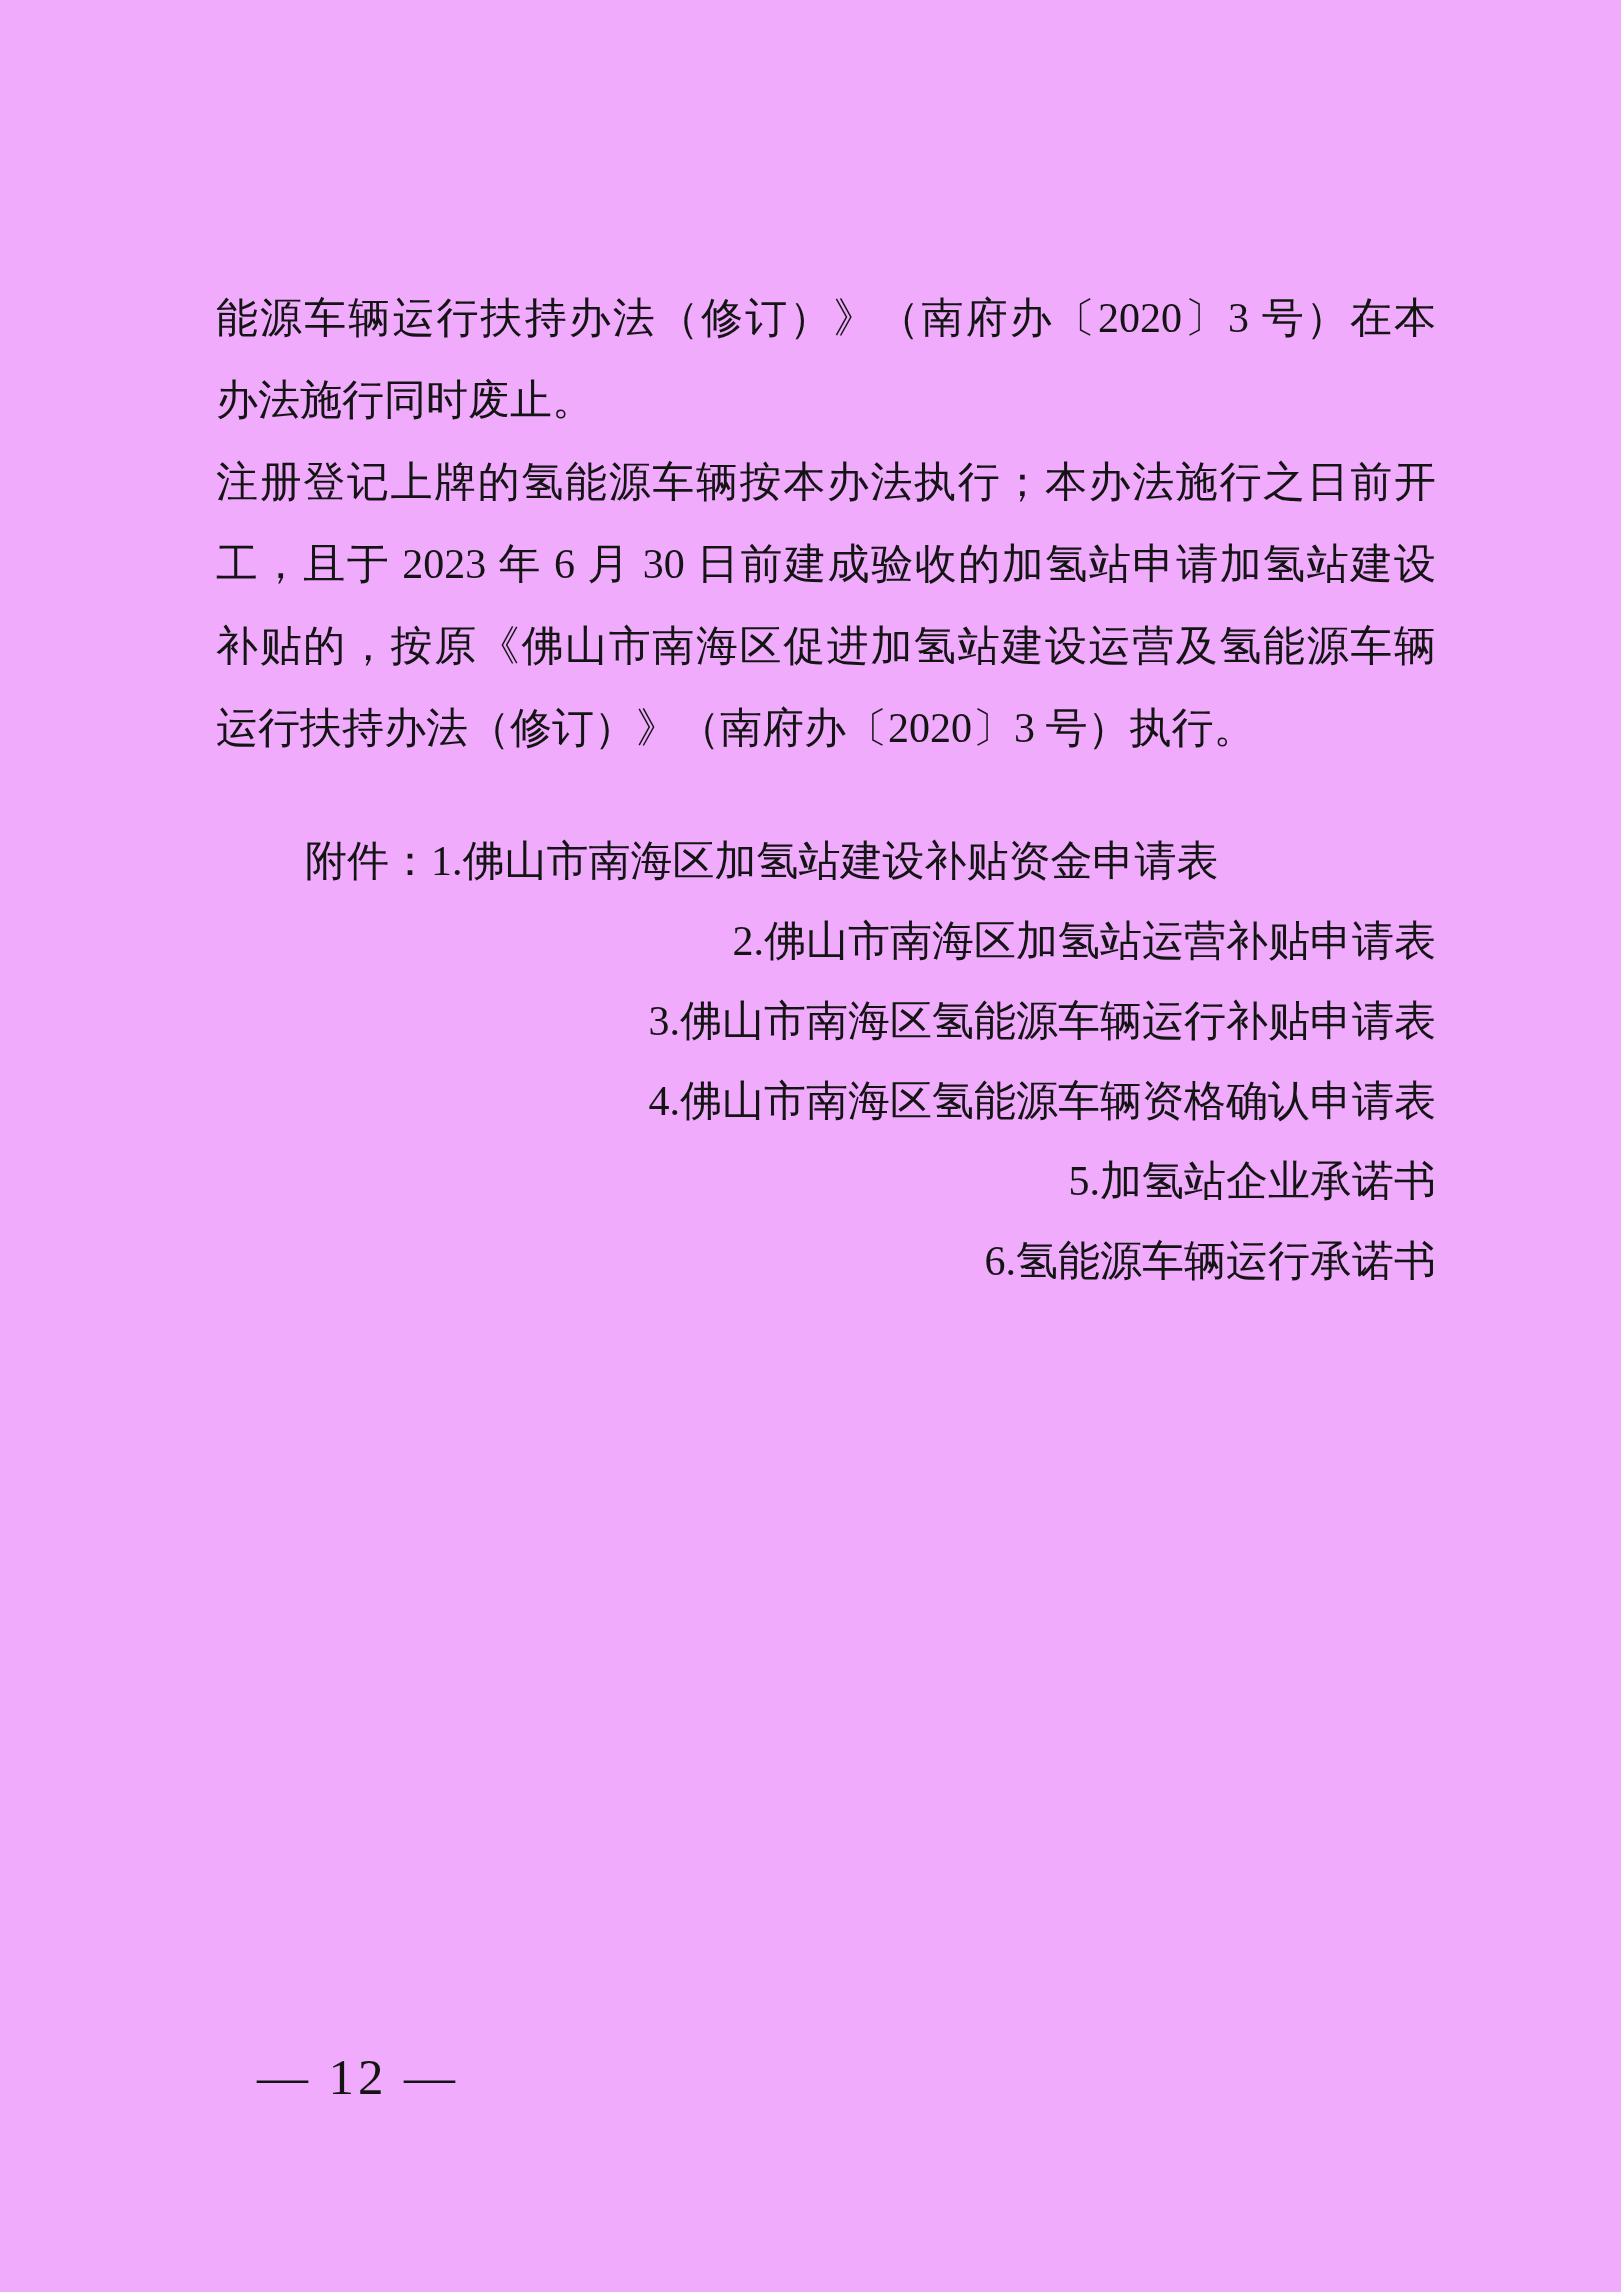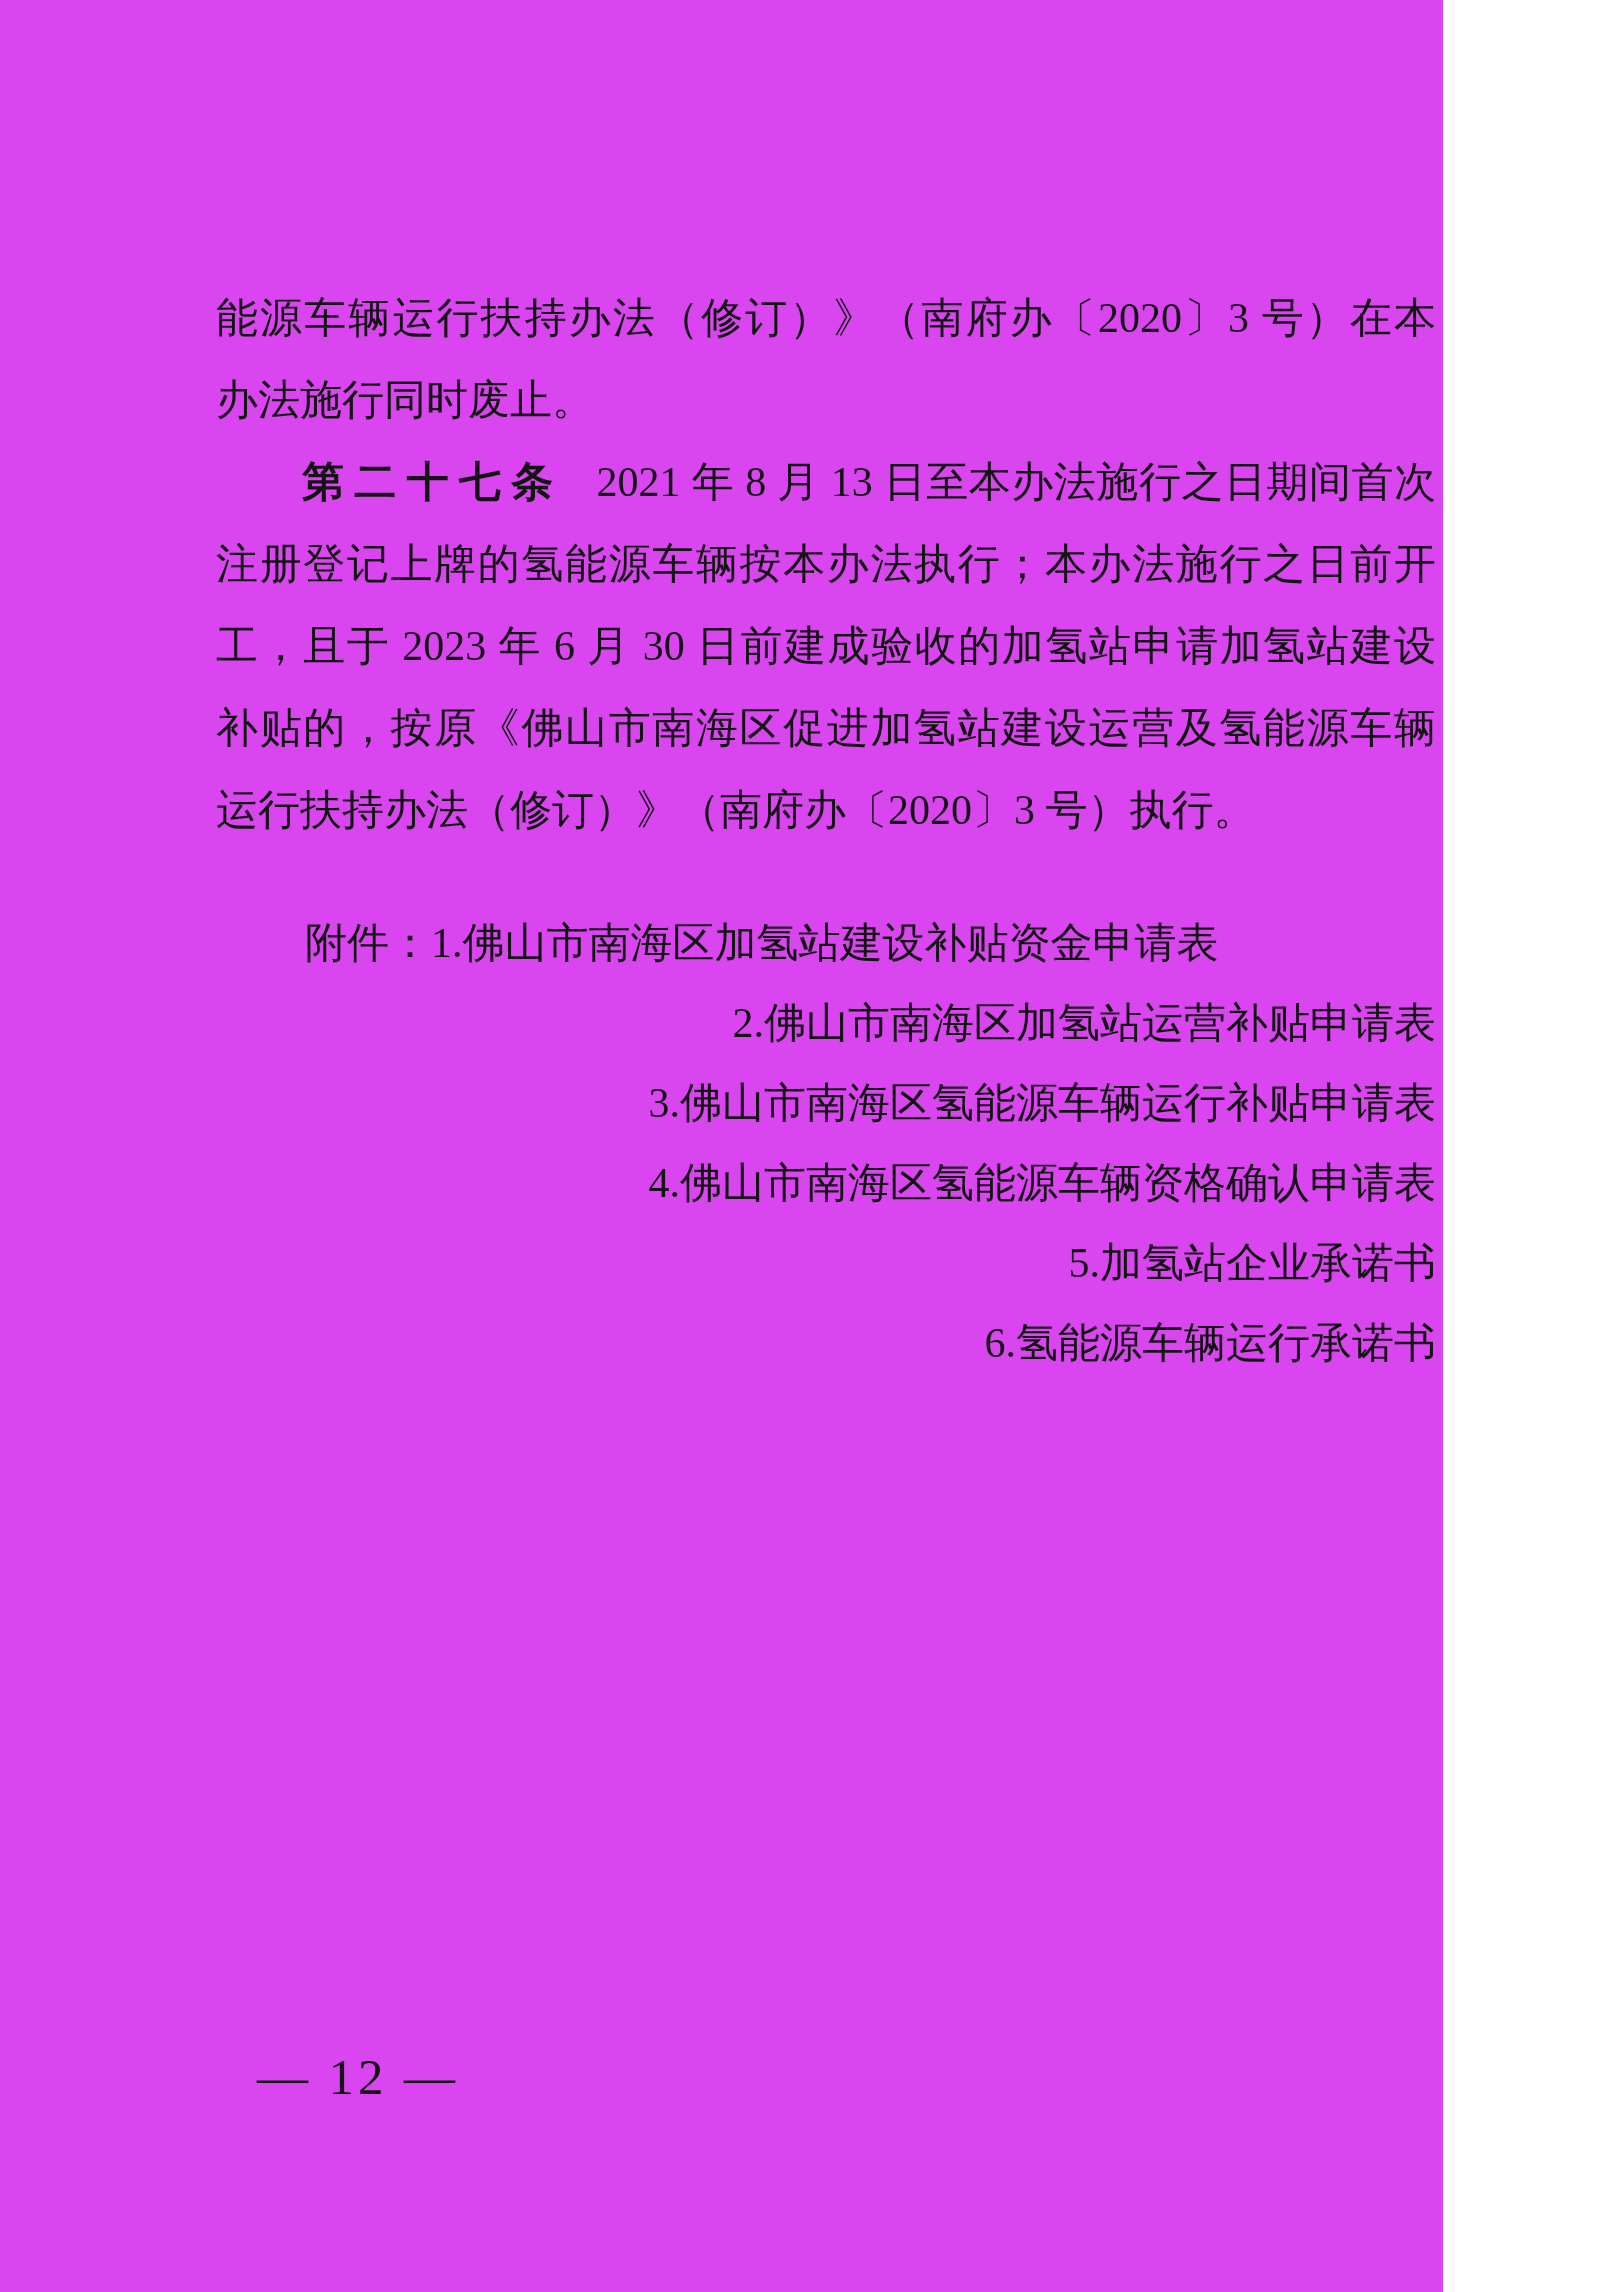--- a/index.html
+++ b/index.html
@@ -2,23 +2,23 @@
 <html><head>
 <meta charset="utf-8">
 <style>
   html, body {
     margin: 0;
     padding: 0;
     background: #ffffff;
   }
   .page {
     position: relative;
-    width: 1443px;
+    width: 1621px;
     height: 2293px;
-    background: #d946ef;
+    background: #f0abfc;
     font-family: "Liberation Serif", "DejaVu Serif", serif;
     color: #141414;
     overflow: hidden;
   }
   .content {
     position: absolute;
     left: 216px;
     top: 277px;
     width: 1220px;
     font-size: 42px;
@@ -69,23 +69,20 @@
 </style>
 </head>
 <body>
 
 <div class="page">
   <div class="content">
 
     <div class="line fill">能源车辆运行扶持办法（修订）》（南府办〔2020〕3 号）在本</div>
     <div class="line">办法施行同时废止。</div>
 
-    <div class="line fill indent">
-      <span class="term">第二十七条</span><span>2021 年 8 月 13 日至本办法施行之日期间首次</span>
-    </div>
     <div class="line fill">注册登记上牌的氢能源车辆按本办法执行；本办法施行之日前开</div>
     <div class="line fill">工，且于 2023 年 6 月 30 日前建成验收的加氢站申请加氢站建设</div>
     <div class="line fill">补贴的，按原《佛山市南海区促进加氢站建设运营及氢能源车辆</div>
     <div class="line">运行扶持办法（修订）》（南府办〔2020〕3 号）执行。</div>
 
     <div class="attachments">
       <div class="line att-first">
         <span>附件：</span><span>1.佛山市南海区加氢站建设补贴资金申请表</span>
       </div>
       <div class="line att-item">2.佛山市南海区加氢站运营补贴申请表</div>

